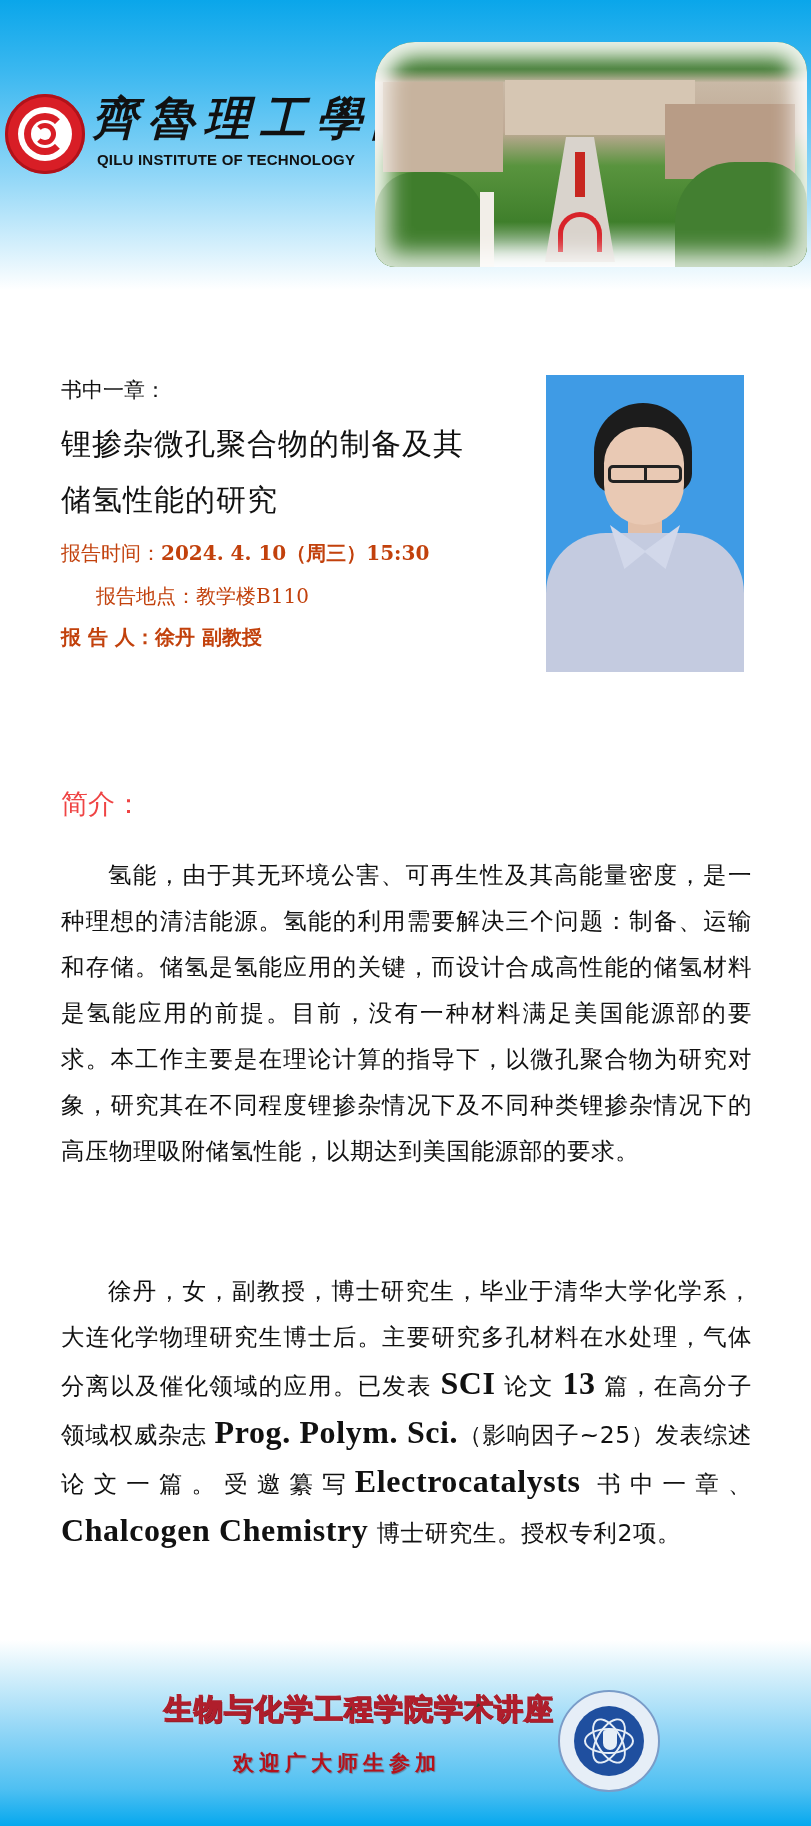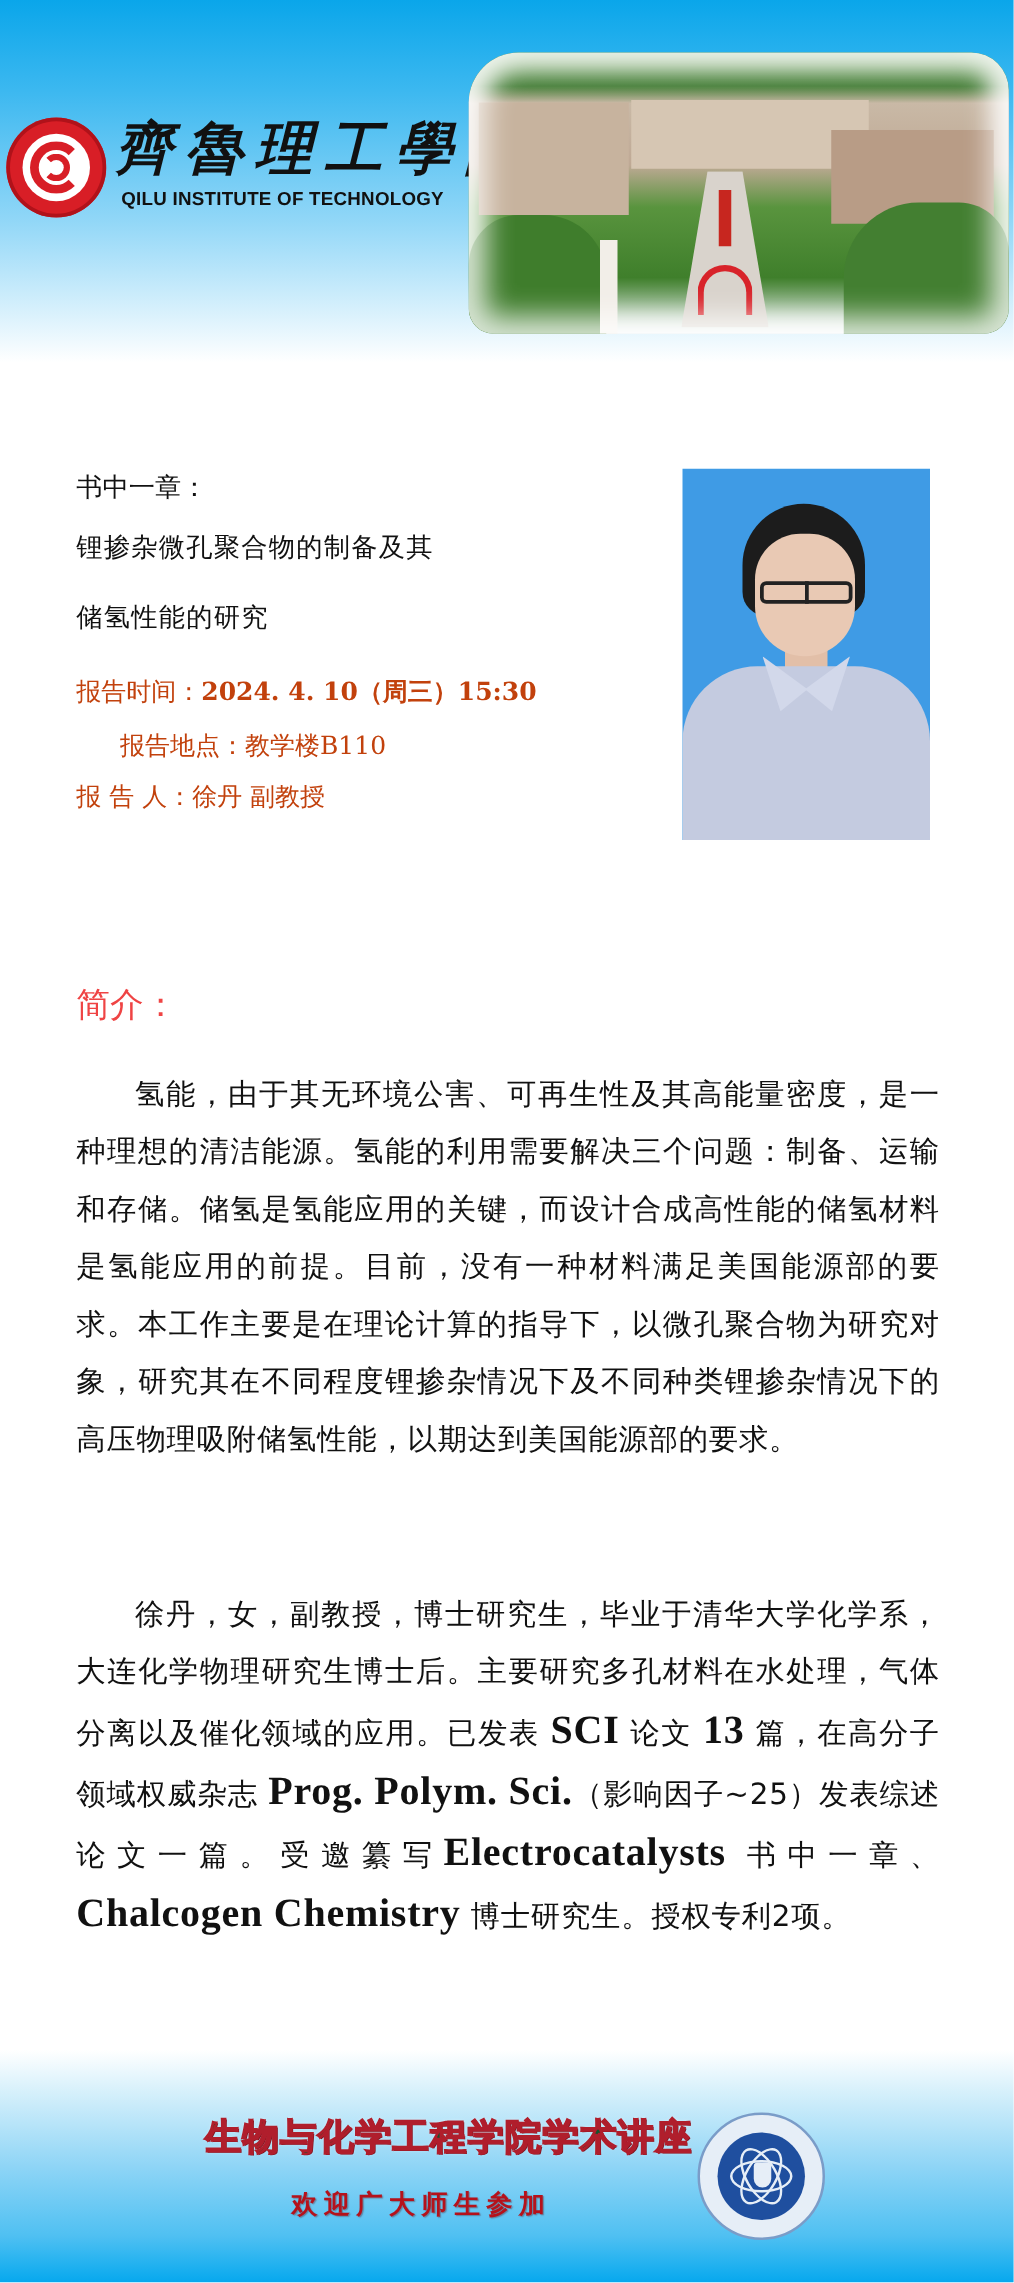--- a/index.html
+++ b/index.html
@@ -59,27 +59,27 @@
   .campus-photo .walk { position:absolute; left:170px; top:95px; width:70px; height:125px; background:#d9d3cc; clip-path: polygon(30% 0, 70% 0, 100% 100%, 0 100%); }
   .campus-photo .arch { position:absolute; left:183px; top:170px; width:44px; height:40px; border:5px solid #d8232a; border-bottom:none; border-radius:24px 24px 0 0; box-sizing:border-box; }
   .campus-photo .statue { position:absolute; left:200px; top:110px; width:10px; height:45px; background:#c7261f; }
   .campus-photo .stone { position:absolute; left:105px; top:150px; width:14px; height:75px; background:#f2eee8; }
   .campus-photo .trees-l { position:absolute; left:0; top:130px; width:110px; height:95px; background:#3f7d2c; border-radius:40px 50px 0 0; }
   .campus-photo .trees-r { position:absolute; left:300px; top:120px; width:132px; height:105px; background:#437f31; border-radius:60px 40px 0 0; }
   .campus-photo .fade { position:absolute; inset:0; box-shadow: inset 0 0 22px 14px #ffffff; border-radius: inherit; pointer-events:none; opacity:0.8; }
 
   
   .label-topic { position:absolute; left:61px; top:376px; font-size:21px; color:#111; }
-  .title-line { position:absolute; left:61px; font-size:21px; color:#111; letter-spacing:1px; }
+  .title-line { position:absolute; left:61px; font-size:30px; color:#111; letter-spacing:1px; }
   .title-line.l1 { top:424px; }
   .title-line.l2 { top:480px; }
   .meta-row { position:absolute; left:61px; font-size:20px; color:#c2410c; white-space:nowrap; }
   .meta-row.r1 { top:540px; }
   .meta-row.r2 { top:583px;margin-left:35px; }
-  .meta-row.r3 { top:624px; }
+  .meta-row.r3 { top:624px;font-weight:bold; }
   .meta-row .val-bold { font-family: "DejaVu Serif", serif; font-weight: bold; }
   .meta-row .val { font-family: "DejaVu Serif", serif; }
 
   .portrait {
     position:absolute; left:546px; top:375px; width:198px; height:297px;
     background: #3f9be5; overflow:hidden;
   }
   .portrait .hair { position:absolute; left:48px; top:28px; width:98px; height:90px; background:#1c1c1c; border-radius:50px 50px 20px 20px; }
   .portrait .face { position:absolute; left:58px; top:52px; width:80px; height:98px; background:#e9c9b4; border-radius:40px 40px 44px 44px; }
   .portrait .glasses { position:absolute; left:62px; top:90px; width:74px; height:18px; border:3px solid #222; border-radius:5px; box-sizing:border-box; }

